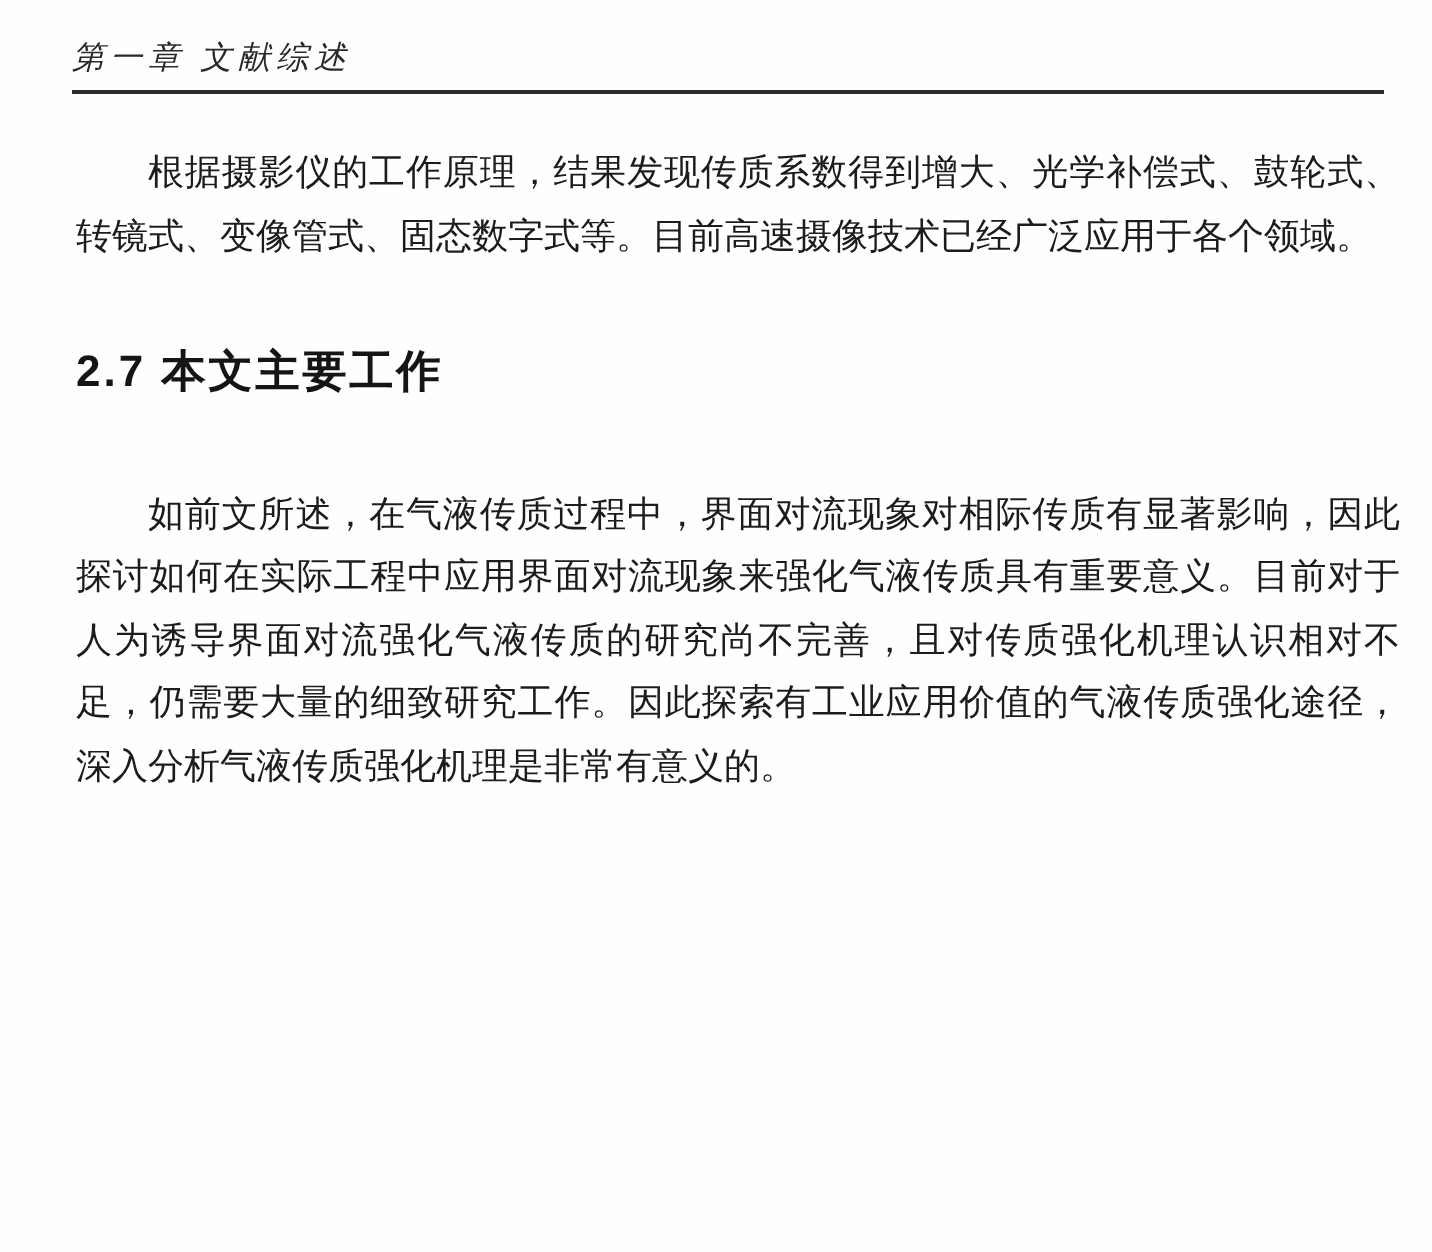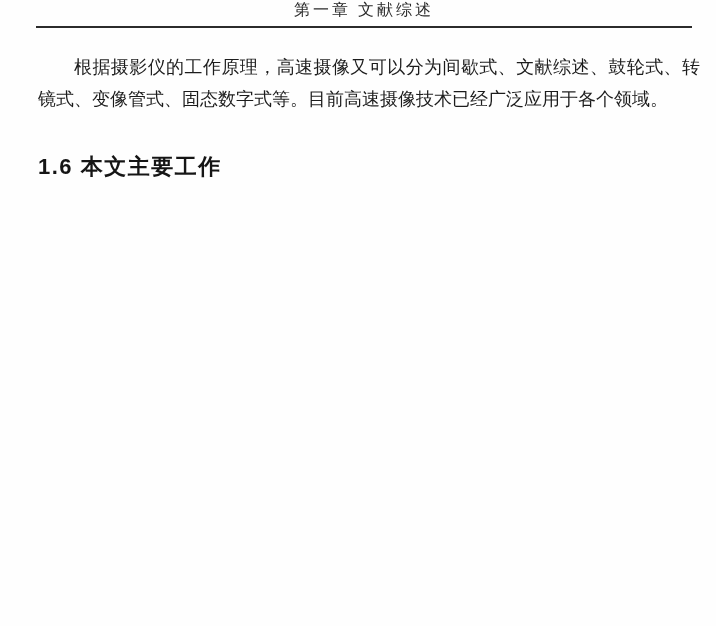--- a/index.html
+++ b/index.html
@@ -13,24 +13,25 @@
     height: 626px;
     margin: 0 auto;
     background: #fefefe;
     box-sizing: border-box;
     overflow: hidden;
     font-family: "Liberation Serif", "DejaVu Serif", serif;
     color: #1c1c1c;
   }
   .page-header {
     margin: 0 24px 0 36px;
-    padding-top: 0;
+    padding-top: 19px;
     padding-bottom: 5px;
-    text-align: center;
+    text-align: left;
     border-bottom: 2px solid #2b2b2b;
+    font-style: italic;
   }
   .chapter-title {
     font-size: 16px;
     letter-spacing: 3px;
     color: #2a2a2a;
   }
   .content {
     margin: 24px 16px 0 38px;
     font-size: 18px;
     line-height: 31.5px;
@@ -63,20 +64,21 @@
 
 <div class="page">
 
   <header class="page-header">
     <span class="chapter-title">第一章  文献综述</span>
   </header>
 
   <main class="content">
 
 
-    <p class="body-para">根据摄影仪的工作原理，高速摄像又可以分为间歇式、文献综述、鼓轮式、转镜式、变像管式、固态数字式等。目前高速摄像技术已经广泛应用于各个领域。</p>
+    <p class="body-para">根据摄影仪的工作原理，结果发现传质系数得到增大、光学补偿式、鼓轮式、转镜式、变像管式、固态数字式等。目前高速摄像技术已经广泛应用于各个领域。</p>
 
-    <h2 class="section-heading">1.6 本文主要工作</h2>
+    <h2 class="section-heading">2.7 本文主要工作</h2>
 
+    <p class="body-para">如前文所述，在气液传质过程中，界面对流现象对相际传质有显著影响，因此探讨如何在实际工程中应用界面对流现象来强化气液传质具有重要意义。目前对于人为诱导界面对流强化气液传质的研究尚不完善，且对传质强化机理认识相对不足，仍需要大量的细致研究工作。因此探索有工业应用价值的气液传质强化途径，深入分析气液传质强化机理是非常有意义的。</p>
 
 
   </main>
 </div>
 
 </body></html>

